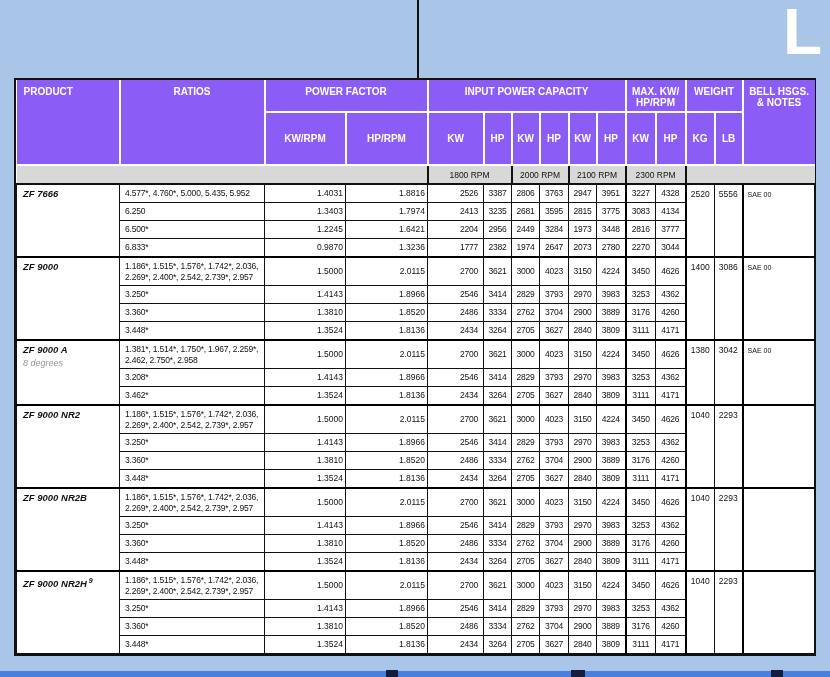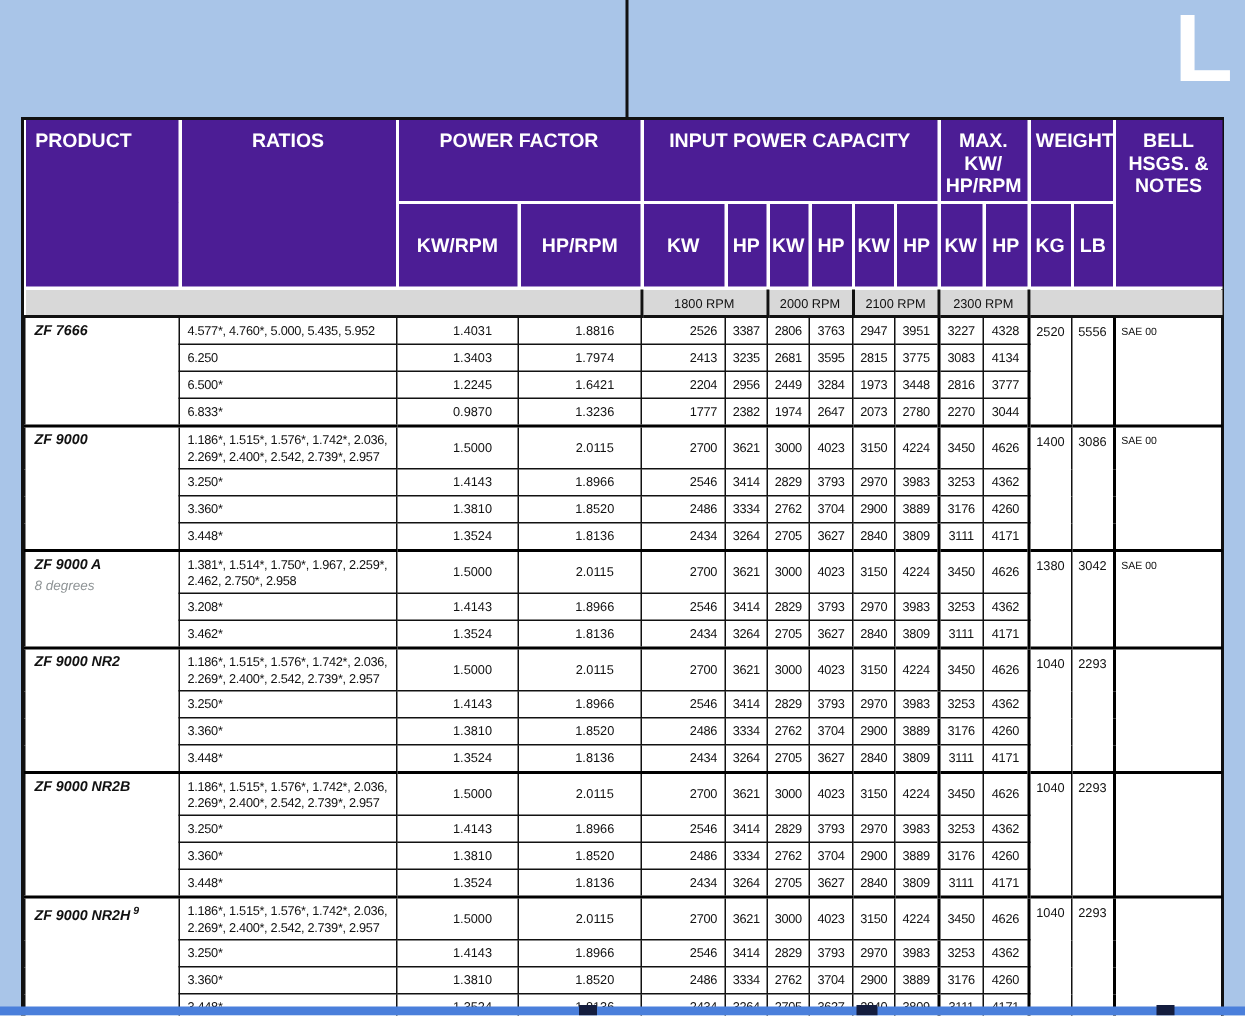--- a/index.html
+++ b/index.html
@@ -28,22 +28,22 @@
   .table-wrap {
     position: absolute; left: 14px; top: 78px;
     width: 798px;
     border: 2px solid #111;
     background: #fff;
   }
   table { border-collapse: collapse; table-layout: fixed; width: 798px; }
   th, td { box-sizing: border-box; overflow: hidden; }
   
   th {
-    background: #4c1d95; color: #fff;
-    font-size: 13px; font-weight: bold;
+    background: #8b5cf6; color: #fff;
+    font-size: 10px; font-weight: bold;
     border: 2px solid #fff;
     padding: 3px 4px;
     vertical-align: top; text-align: center;
   }
   thead tr:first-child th { border-top: 0; }
   th.edge-l { border-left: 0; }
   th.edge-r { border-right: 0; }
   th.product-h { text-align: left; padding-left: 7px; padding-top: 6px; }
   th.ratios-h, th.groups-h { padding-top: 6px; }
   tr.units-row th { vertical-align: middle; padding: 20px 1px; height: 18px; }
@@ -69,21 +69,21 @@
   tr.section-start td { border-top: 2.5px solid #000; }
   td.product-cell {
     vertical-align: top; text-align: left;
     padding: 3px 3px 3px 6px;
     font-style: italic;
   }
   .product-name { font-weight: bold; font-size: 9.5px; line-height: 12px; }
   .product-name sup { font-size: 7px; font-weight: bold; }
   .product-sub { color: #8f9496; font-size: 9px; line-height: 12px; margin-top: 1px; }
   td.ratios-cell { text-align: left; padding-left: 5px; line-height: 10.5px; letter-spacing: -0.2px; }
-  td.factor-cell { text-align: center; padding-left: 22px; }
+  td.factor-cell { text-align: right; padding-left: 22px; }
   td.num-cell { text-align: center; letter-spacing: -0.2px; padding-left: 1px; padding-right: 1px; }
   td.num-first { text-align: right; padding-right: 5px; }
   td.thick-l { border-left: 2.5px solid #000; }
   td.weight-cell { vertical-align: top; text-align: center; padding-top: 4px; }
   td.note-cell {
     vertical-align: top; text-align: left;
     font-size: 7px; padding: 4px 2px 2px 4px;
     border-left: 2.5px solid #000;
   }
   

